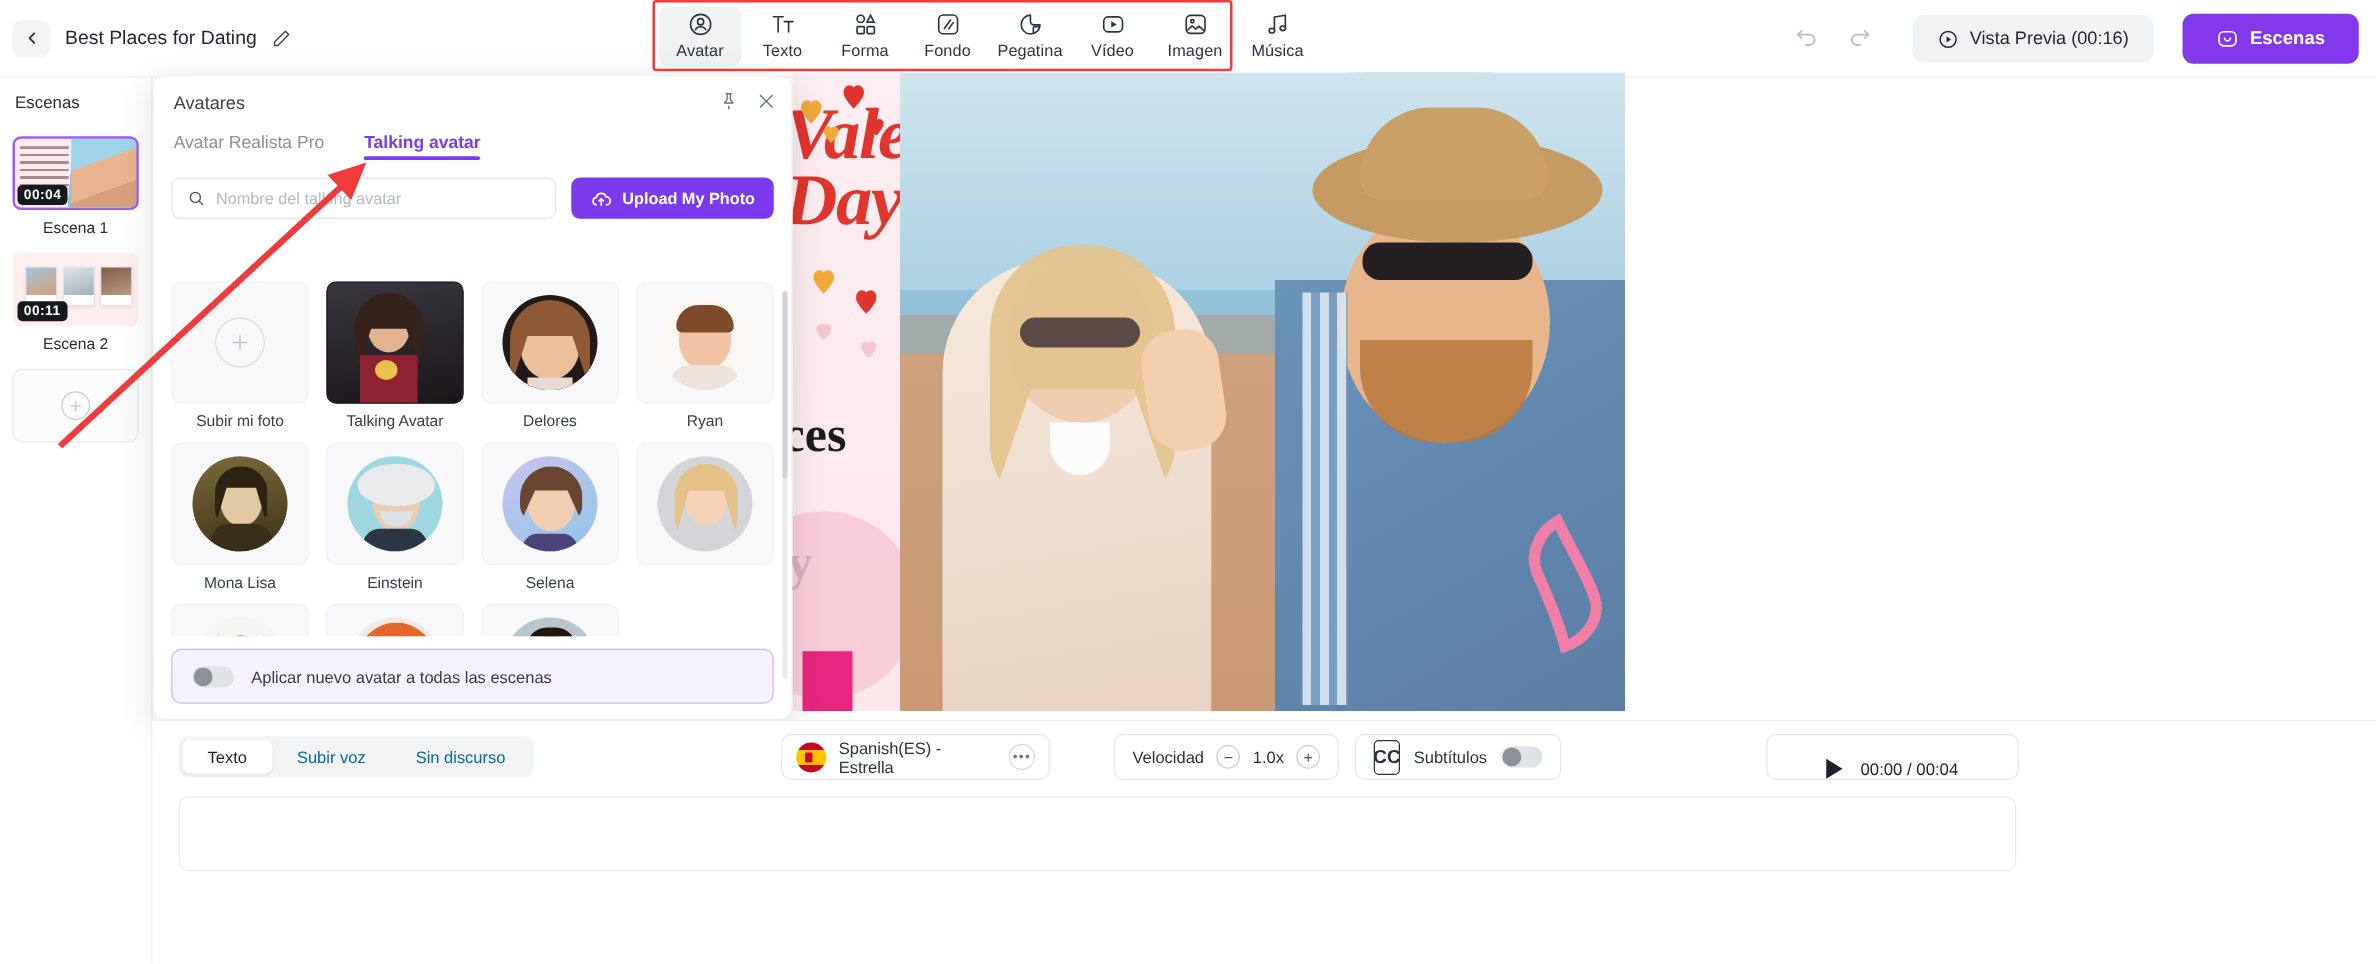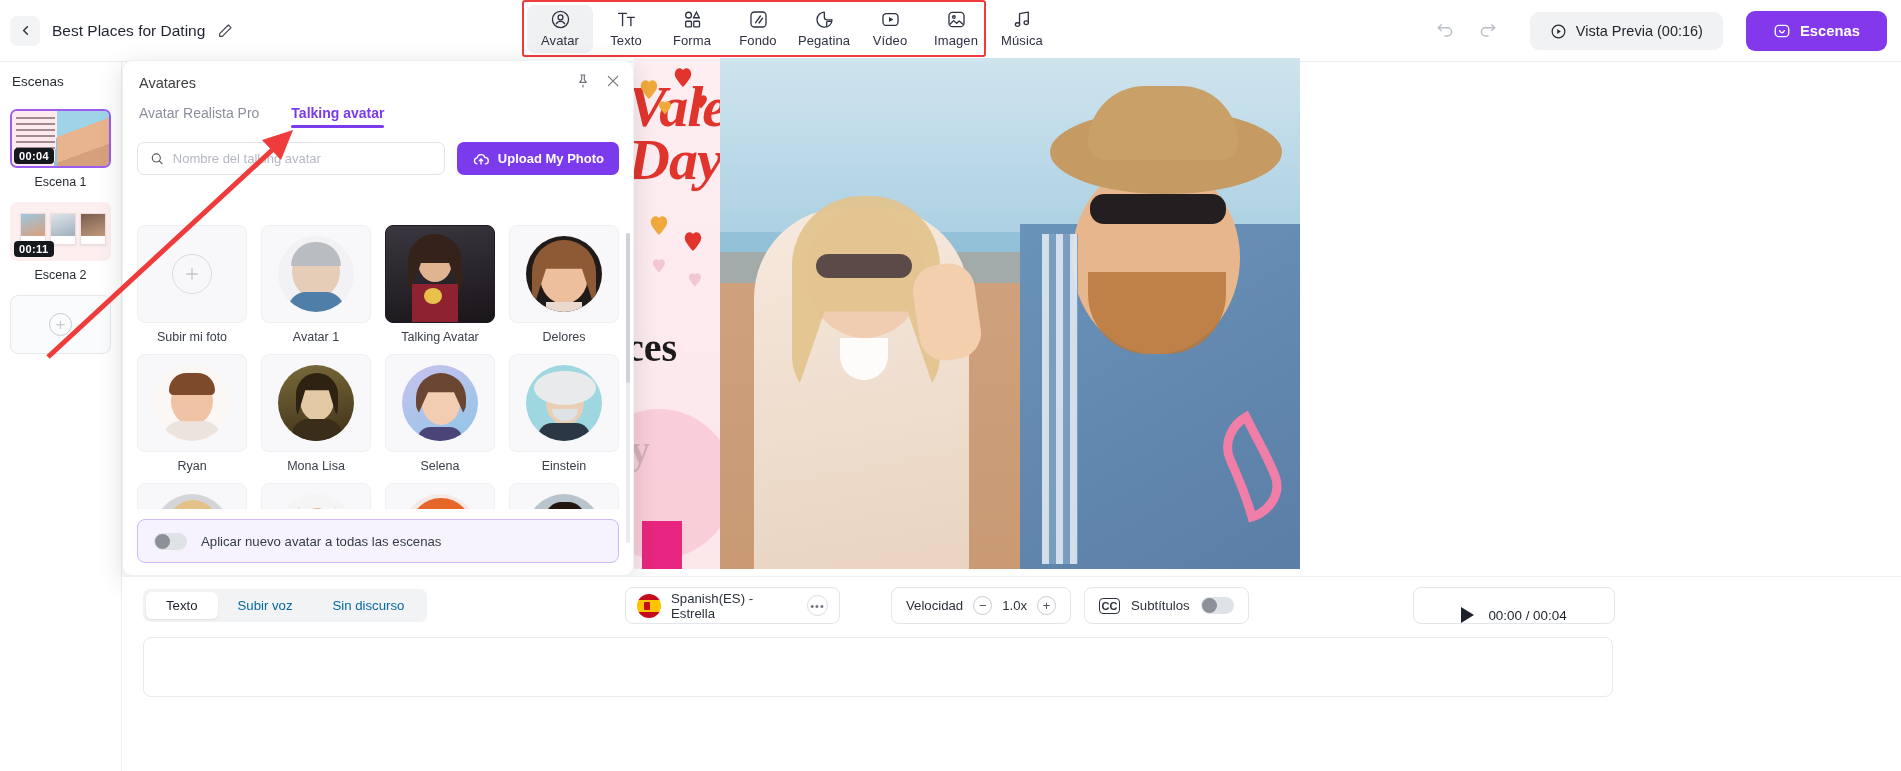--- a/index.html
+++ b/index.html
@@ -214,22 +214,22 @@
     position: absolute; left: 769px; top: 10px; height: 37px; border: 1px solid #e3e6ea;
     border-radius: 8px; display: flex; align-items: center; gap: 10px; padding: 0 14px;
   }
   .speed-pill .lb { font-size: 13.2px; color: #2b313a; }
   .rb { width: 19px; height: 19px; border-radius: 50%; border: 1px solid #c9cdd4;
       display:flex; align-items:center; justify-content:center; color:#4a5058; font-size: 13px; cursor:pointer; line-height:1;}
   .subt-pill {
     position: absolute; left: 962px; top: 10px; height: 37px; border: 1px solid #e3e6ea;
     border-radius: 8px; display: flex; align-items: center; gap: 11px; padding: 0 14px;
   }
-  .cc { width: 21px; height: 16px; border: 1.3px solid #2b313a; border-radius: 4px;
-      font-size: 11px; display:flex;align-items:center;justify-content:center; color:#2b313a; font-weight:700;}
+  .cc { width: 21px; height: 28px; border: 1.3px solid #2b313a; border-radius: 4px;
+      font-size: 15px; display:flex;align-items:center;justify-content:center; color:#2b313a; font-weight:700;}
   .time-pill {
     position: absolute; left: 1291px; top: 10px; width: 202px; height: 37px;
     border: 1px solid #e3e6ea; border-radius: 8px; display: flex; align-items: flex-end;
     justify-content: center; gap: 14px; cursor: pointer;
   }
   .tri { width:0;height:0;border-left:13px solid #1d222a;border-top:8px solid transparent;border-bottom:8px solid transparent;}
   .time-txt { font-size: 13.4px; color: #1d222a; }
   .script-box {
     position: absolute; left: 21px; top: 60px; width: 1470px; height: 60px;
     border: 1px solid #e7eaee; border-radius: 8px; background: #fff;
@@ -489,30 +489,20 @@
           <div class="av-tile">
             <div class="up-circ">
               <svg width="18" height="18" viewBox="0 0 24 24" fill="none" stroke="#c3c8cf" stroke-width="1.8" stroke-linecap="round">
                 <path d="M12 5v14M5 12h14"></path>
                 </svg>
             </div>
           </div>
           <div class="av-name">Subir mi foto</div>
         </div>
 
-        <div class="av-cell">
-          <div class="av-tile">
-            <div class="circ" style="background:#f2f2f4">
-              <div style="position:absolute;left:14px;top:10px;width:48px;height:52px;border-radius:50%;background:#e5cdb8"></div>
-              <div style="position:absolute;left:13px;top:6px;width:50px;height:24px;border-radius:25px 25px 0 0;background:#b9bdc2"></div>
-              <div style="position:absolute;left:10px;top:56px;width:56px;height:26px;border-radius:18px 18px 0 0;background:#4f7fa8"></div>
-            </div>
-          </div>
-          <div class="av-name">Avatar 1</div>
-        </div>
 
         <div class="av-cell">
           <div class="av-tile full">
             <div style="position:absolute;inset:0;background:linear-gradient(170deg,#3b3740,#191519)"></div>
             <div style="position:absolute;left:32px;top:16px;width:34px;height:40px;border-radius:50%;background:#e0b391"></div>
             <div style="position:absolute;left:22px;top:8px;width:54px;height:66px;border-radius:28px 28px 18px 18px;background:#35221b;clip-path:polygon(0 0,100% 0,100% 100%,76% 44%,24% 44%,0 100%)"></div>
             <div style="position:absolute;left:26px;top:58px;width:46px;height:42px;background:#8f2230"></div>
             <div style="position:absolute;left:38px;top:62px;width:18px;height:16px;border-radius:50%;background:#e8c14a"></div>
           </div>
           <div class="av-name">Talking Avatar</div>
@@ -546,43 +536,43 @@
               <div style="position:absolute;left:22px;top:14px;width:34px;height:42px;border-radius:50%;background:#e3c9a3"></div>
               <div style="position:absolute;left:18px;top:8px;width:42px;height:48px;border-radius:22px 22px 14px 14px;background:#2e2313;clip-path:polygon(0 0,100% 0,100% 100%,78% 36%,22% 36%,0 100%)"></div>
               <div style="position:absolute;left:14px;top:54px;width:50px;height:28px;border-radius:16px 16px 0 0;background:#3a2e1a"></div>
             </div>
           </div>
           <div class="av-name">Mona Lisa</div>
         </div>
 
         <div class="av-cell">
           <div class="av-tile">
-            <div class="circ" style="background:linear-gradient(150deg,#c9c2ef,#8fc6e6)">
-              <div style="position:absolute;left:20px;top:16px;width:38px;height:44px;border-radius:50%;background:#f2cdb2"></div>
-              <div style="position:absolute;left:14px;top:8px;width:50px;height:46px;border-radius:26px 26px 16px 16px;background:#6a4632;clip-path:polygon(0 0,100% 0,100% 100%,76% 42%,24% 42%,0 100%)"></div>
-              <div style="position:absolute;left:16px;top:62px;width:44px;height:20px;border-radius:12px 12px 0 0;background:#4b4478"></div>
-            </div>
-          </div>
-          <div class="av-name">Selena</div>
-        </div>
-
-        <div class="av-cell">
-          <div class="av-tile">
             <div class="circ" style="background:#9fd7e0">
               <div style="position:absolute;left:20px;top:16px;width:38px;height:44px;border-radius:50%;background:#e9cdb4"></div>
               <div style="position:absolute;left:8px;top:6px;width:62px;height:34px;border-radius:50%;background:#e8eaec"></div>
               <div style="position:absolute;left:26px;top:44px;width:26px;height:12px;border-radius:0 0 12px 12px;background:#dfe2e5"></div>
               <div style="position:absolute;left:12px;top:58px;width:52px;height:24px;border-radius:14px 14px 0 0;background:#2b3744"></div>
             </div>
           </div>
           <div class="av-name">Einstein</div>
         </div>
 
         <div class="av-cell">
           <div class="av-tile">
+            <div class="circ" style="background:linear-gradient(150deg,#c9c2ef,#8fc6e6)">
+              <div style="position:absolute;left:20px;top:16px;width:38px;height:44px;border-radius:50%;background:#f2cdb2"></div>
+              <div style="position:absolute;left:14px;top:8px;width:50px;height:46px;border-radius:26px 26px 16px 16px;background:#6a4632;clip-path:polygon(0 0,100% 0,100% 100%,76% 42%,24% 42%,0 100%)"></div>
+              <div style="position:absolute;left:16px;top:62px;width:44px;height:20px;border-radius:12px 12px 0 0;background:#4b4478"></div>
+            </div>
+          </div>
+          <div class="av-name">Selena</div>
+        </div>
+
+        <div class="av-cell">
+          <div class="av-tile">
             <div class="circ" style="background:#d4d5d8">
               <div style="position:absolute;left:22px;top:12px;width:34px;height:44px;border-radius:50%;background:#f4d2b8"></div>
               <div style="position:absolute;left:14px;top:6px;width:50px;height:60px;border-radius:26px 26px 16px 16px;background:#e3c187;clip-path:polygon(0 0,100% 0,100% 100%,78% 36%,22% 36%,0 100%)"></div>
 
             </div>
           </div>
           <div class="av-name"></div>
         </div>
 
         <div class="av-cell">

